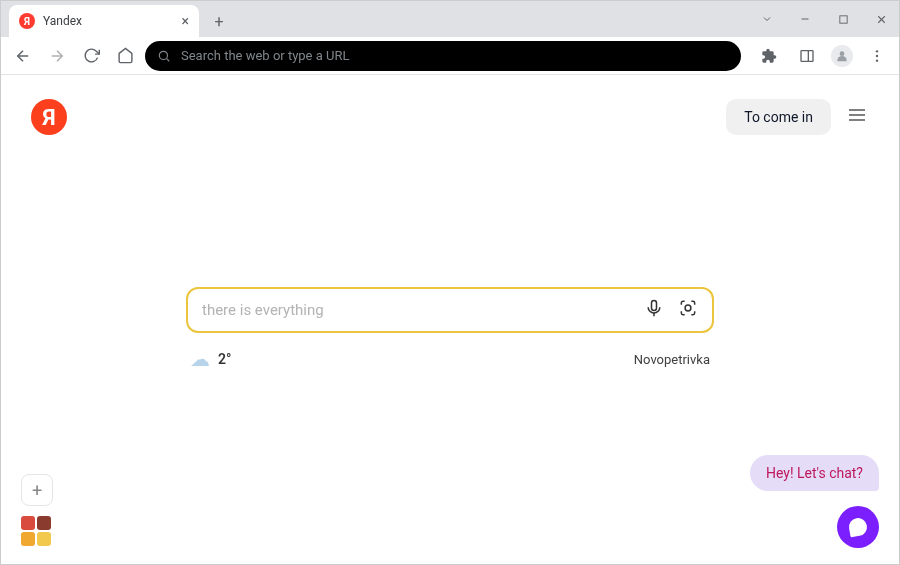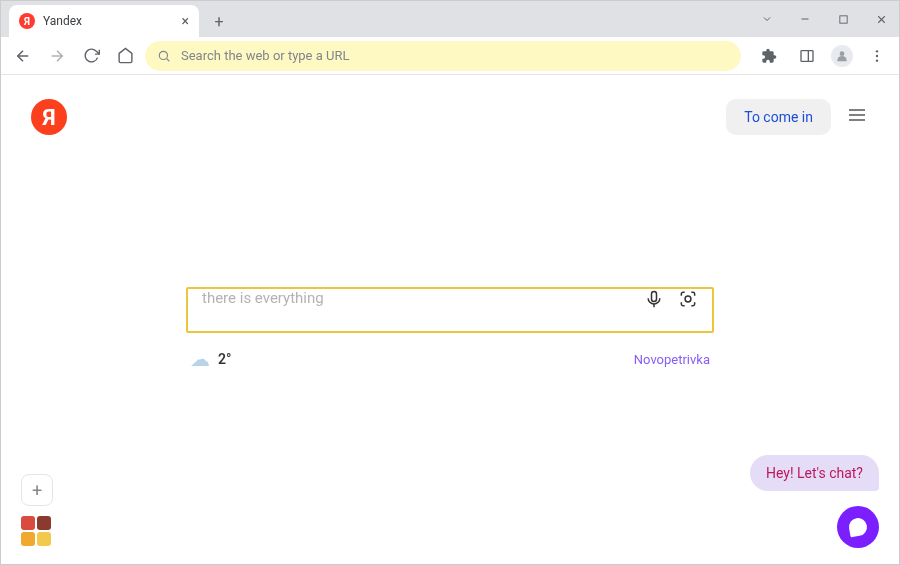--- a/index.html
+++ b/index.html
@@ -10,44 +10,44 @@
     .tab { height: 32px; background: #fff; border-radius: 8px 8px 0 0; display: flex; align-items: center; padding: 0 10px; margin-left: 8px; min-width: 190px; gap: 8px; font-size: 12px; color: #3c4043; }
     .tab .favicon { width: 16px; height: 16px; border-radius: 50%; background: #ff3b30; display: flex; align-items: center; justify-content: center; color: #fff; font-weight: bold; font-size: 10px; }
     .tab .close { margin-left: auto; color: #5f6368; font-size: 14px; cursor: pointer; }
     .new-tab { width: 28px; height: 28px; display: flex; align-items: center; justify-content: center; color: #5f6368; font-size: 16px; margin-left: 6px; margin-bottom: 2px; cursor: pointer; }
     .win-controls { position: absolute; right: 6px; top: 0; height: 36px; display: flex; align-items: center; gap: 14px; color: #5f6368; }
     .win-controls > div { width: 24px; height: 24px; display:flex; align-items:center; justify-content:center; cursor:pointer; }
 
     .toolbar { height: 38px; background: #fff; border-bottom: 1px solid #e4e4e4; display: flex; align-items: center; padding: 0 8px; gap: 6px; }
     .tool-btn { width: 28px; height: 28px; display: flex; align-items: center; justify-content: center; color: #5f6368; cursor: pointer; border-radius: 50%; }
     .tool-btn.disabled { color: #b0b0b0; }
-    .omnibox { flex: 1; height: 30px; background: #fef9c3; border-radius: 15px; display: flex; align-items: center; padding: 0 12px; gap: 10px; color: #80868b; font-size: 13px; }
+    .omnibox { flex: 1; height: 30px; background: #000000; border-radius: 15px; display: flex; align-items: center; padding: 0 12px; gap: 10px; color: #80868b; font-size: 13px; }
     .omnibox svg { flex-shrink: 0; }
     .right-tools { display: flex; align-items: center; gap: 10px; margin-left: 8px; }
     .avatar-circle { width: 22px; height: 22px; border-radius: 50%; background: #e8eaed; display:flex; align-items:center; justify-content:center; }
 
     
     .page { position: relative; height: calc(565px - 36px - 38px); background: #fff; }
     .header { display: flex; align-items: center; justify-content: space-between; padding: 24px 30px 0 30px; }
     .logo { width: 36px; height: 36px; border-radius: 50%; background: #fc3f1d; display: flex; align-items: center; justify-content: center; color: #fff; font-weight: bold; font-size: 22px; }
     .header-right { display: flex; align-items: center; gap: 14px; }
-    .login-btn { background: #f0f0f0; border: none; border-radius: 10px; padding: 10px 18px; font-size: 14px; color: #1d4ed8; cursor: pointer; }
+    .login-btn { background: #f0f0f0; border: none; border-radius: 10px; padding: 10px 18px; font-size: 14px; color: #0f172a; cursor: pointer; }
     .menu-btn { width: 24px; cursor: pointer; color: #808080; }
 
     .search-wrap { position: absolute; left: 50%; top: 212px; transform: translateX(-50%); width: 528px; }
-    .search-box { height: 46px; border: 2px solid #ecc53e; border-radius: 2px; display: flex; align-items: flex-start; padding: 0 14px; gap: 24px; background: #fff; }
+    .search-box { height: 46px; border: 2px solid #ecc53e; border-radius: 12px; display: flex; align-items: center; padding: 0 14px; gap: 24px; background: #fff; }
     .search-input { flex: 1; border: none; outline: none; font-size: 15px; color: #333; background: transparent; }
     .search-input::placeholder { color: #b3b3b3; }
     .search-icons { display: flex; gap: 14px; }
     .search-icons > div { cursor: pointer; color: #555; }
 
     .below-search { display: flex; align-items: center; justify-content: space-between; margin-top: 14px; padding: 0 4px; font-size: 14px; color: #555; }
     .weather { display: flex; align-items: center; gap: 8px; }
     .cloud { color: #b8d4ea; font-size: 20px; }
-    .location { color: #8b5cf6; font-size: 13px; }
+    .location { color: #404040; font-size: 13px; }
 
     .bottom-left { position: absolute; left: 20px; bottom: 20px; display: flex; flex-direction: column; gap: 10px; }
     .add-btn { width: 32px; height: 32px; border: 1px solid #e5e5e5; border-radius: 8px; display: flex; align-items: center; justify-content: center; color: #888; cursor: pointer; font-size: 18px; background:#fff; }
     .mini-icons { width: 32px; display: flex; flex-wrap: wrap; gap: 2px; }
     .mini-icons span { width: 14px; height: 14px; border-radius: 3px; display:inline-block; }
 
     .chat-bubble { position: absolute; right: 20px; bottom: 75px; background: #e5dcf7; color: #be185d; padding: 10px 16px; border-radius: 18px 18px 4px 18px; font-size: 14px; }
     .alice { position: absolute; right: 20px; bottom: 18px; width: 42px; height: 42px; border-radius: 50%; background: #7c1fff; display: flex; align-items: center; justify-content: center; cursor: pointer; }
     .alice-inner { width: 18px; height: 18px; background: #fff; border-radius: 50% 50% 50% 10%; transform: rotate(-10deg); }
   </style>

